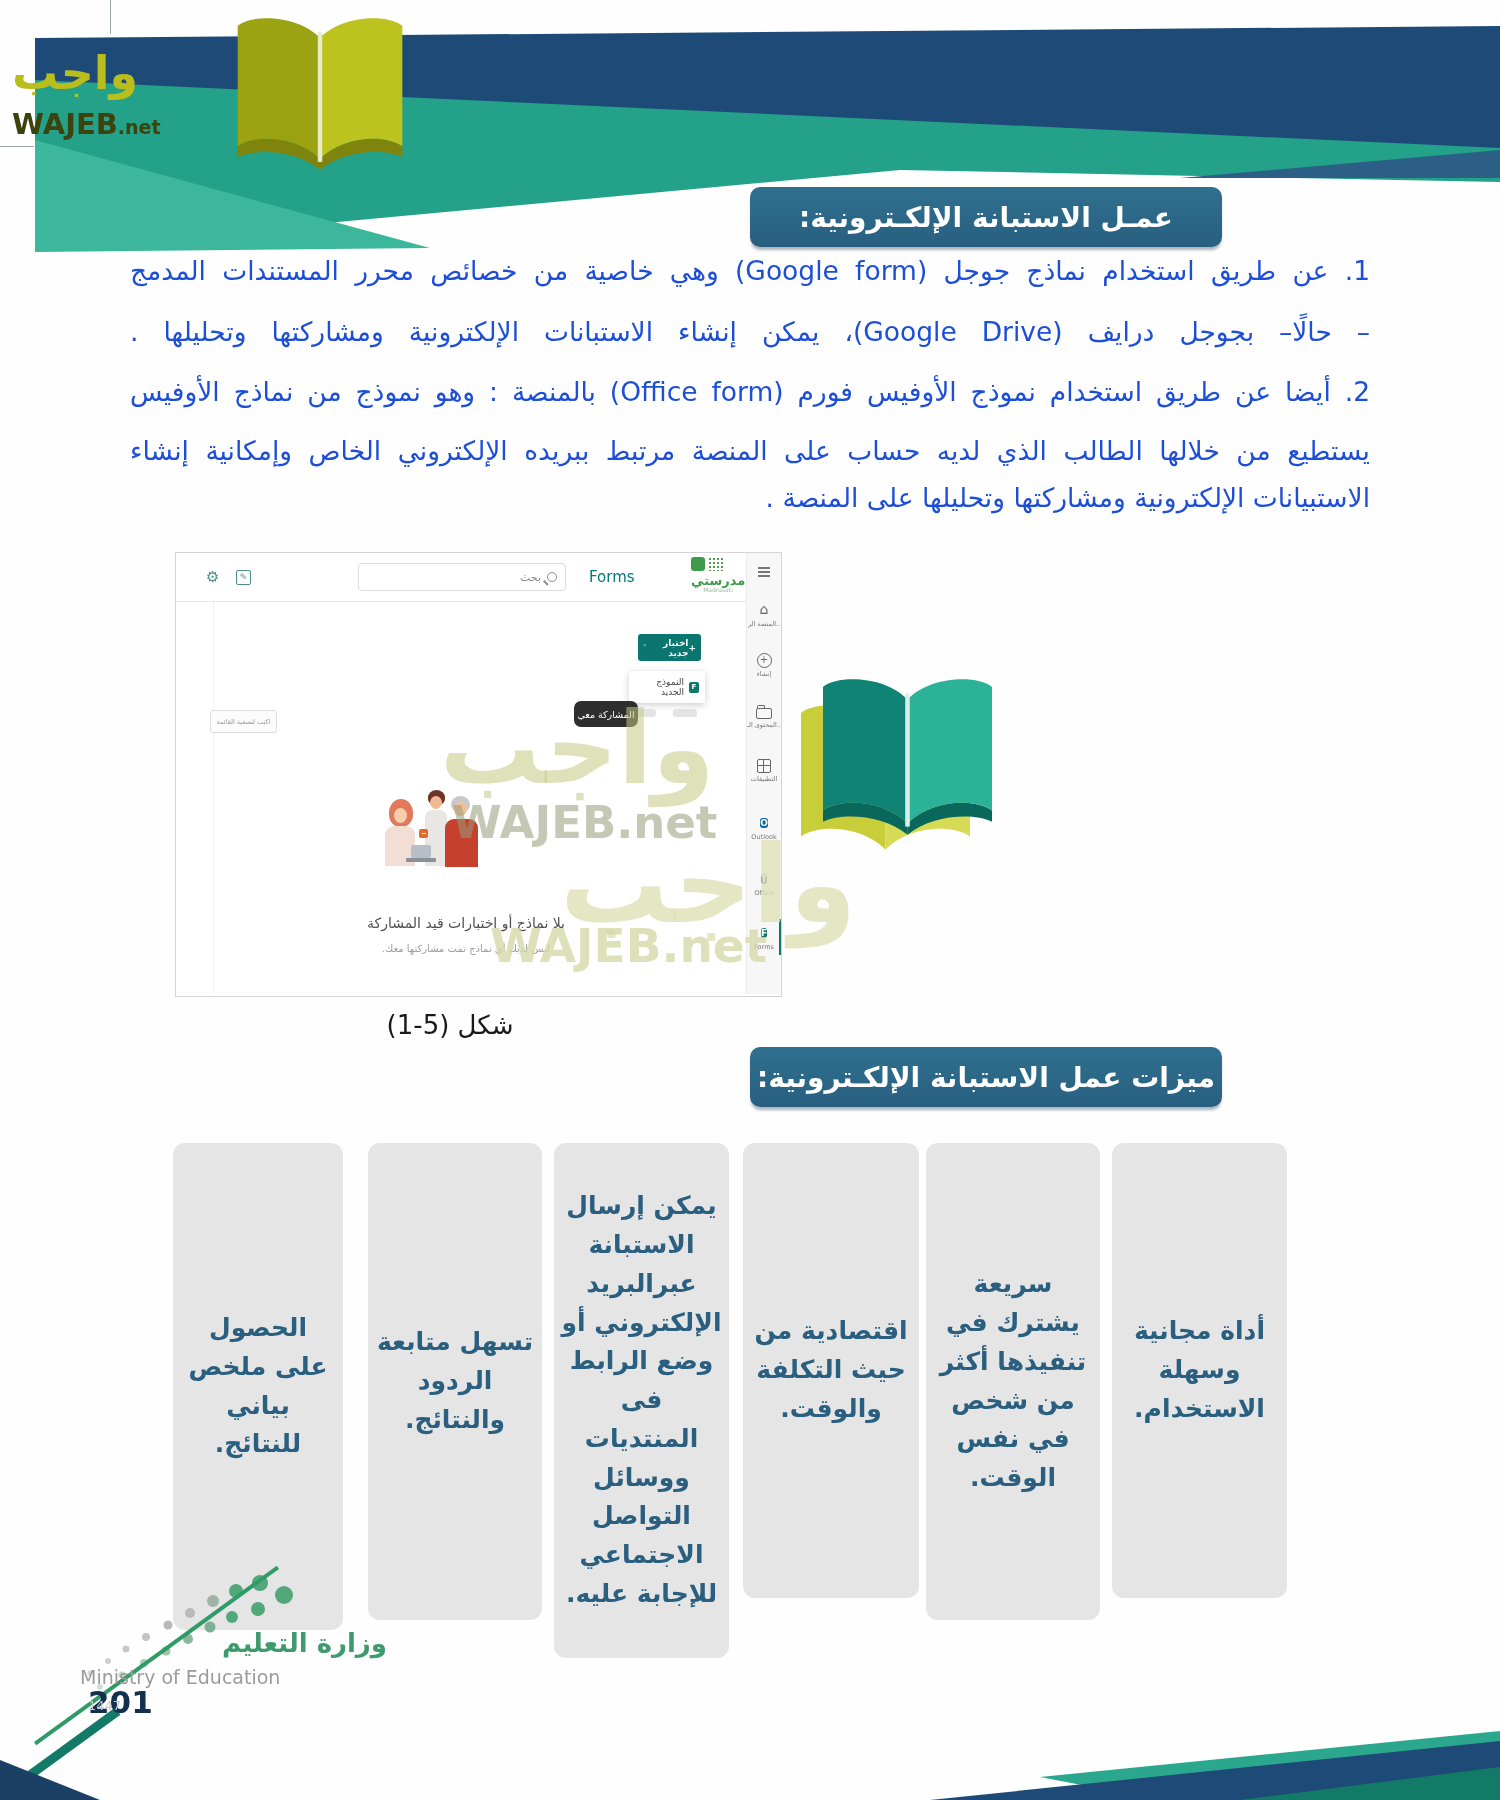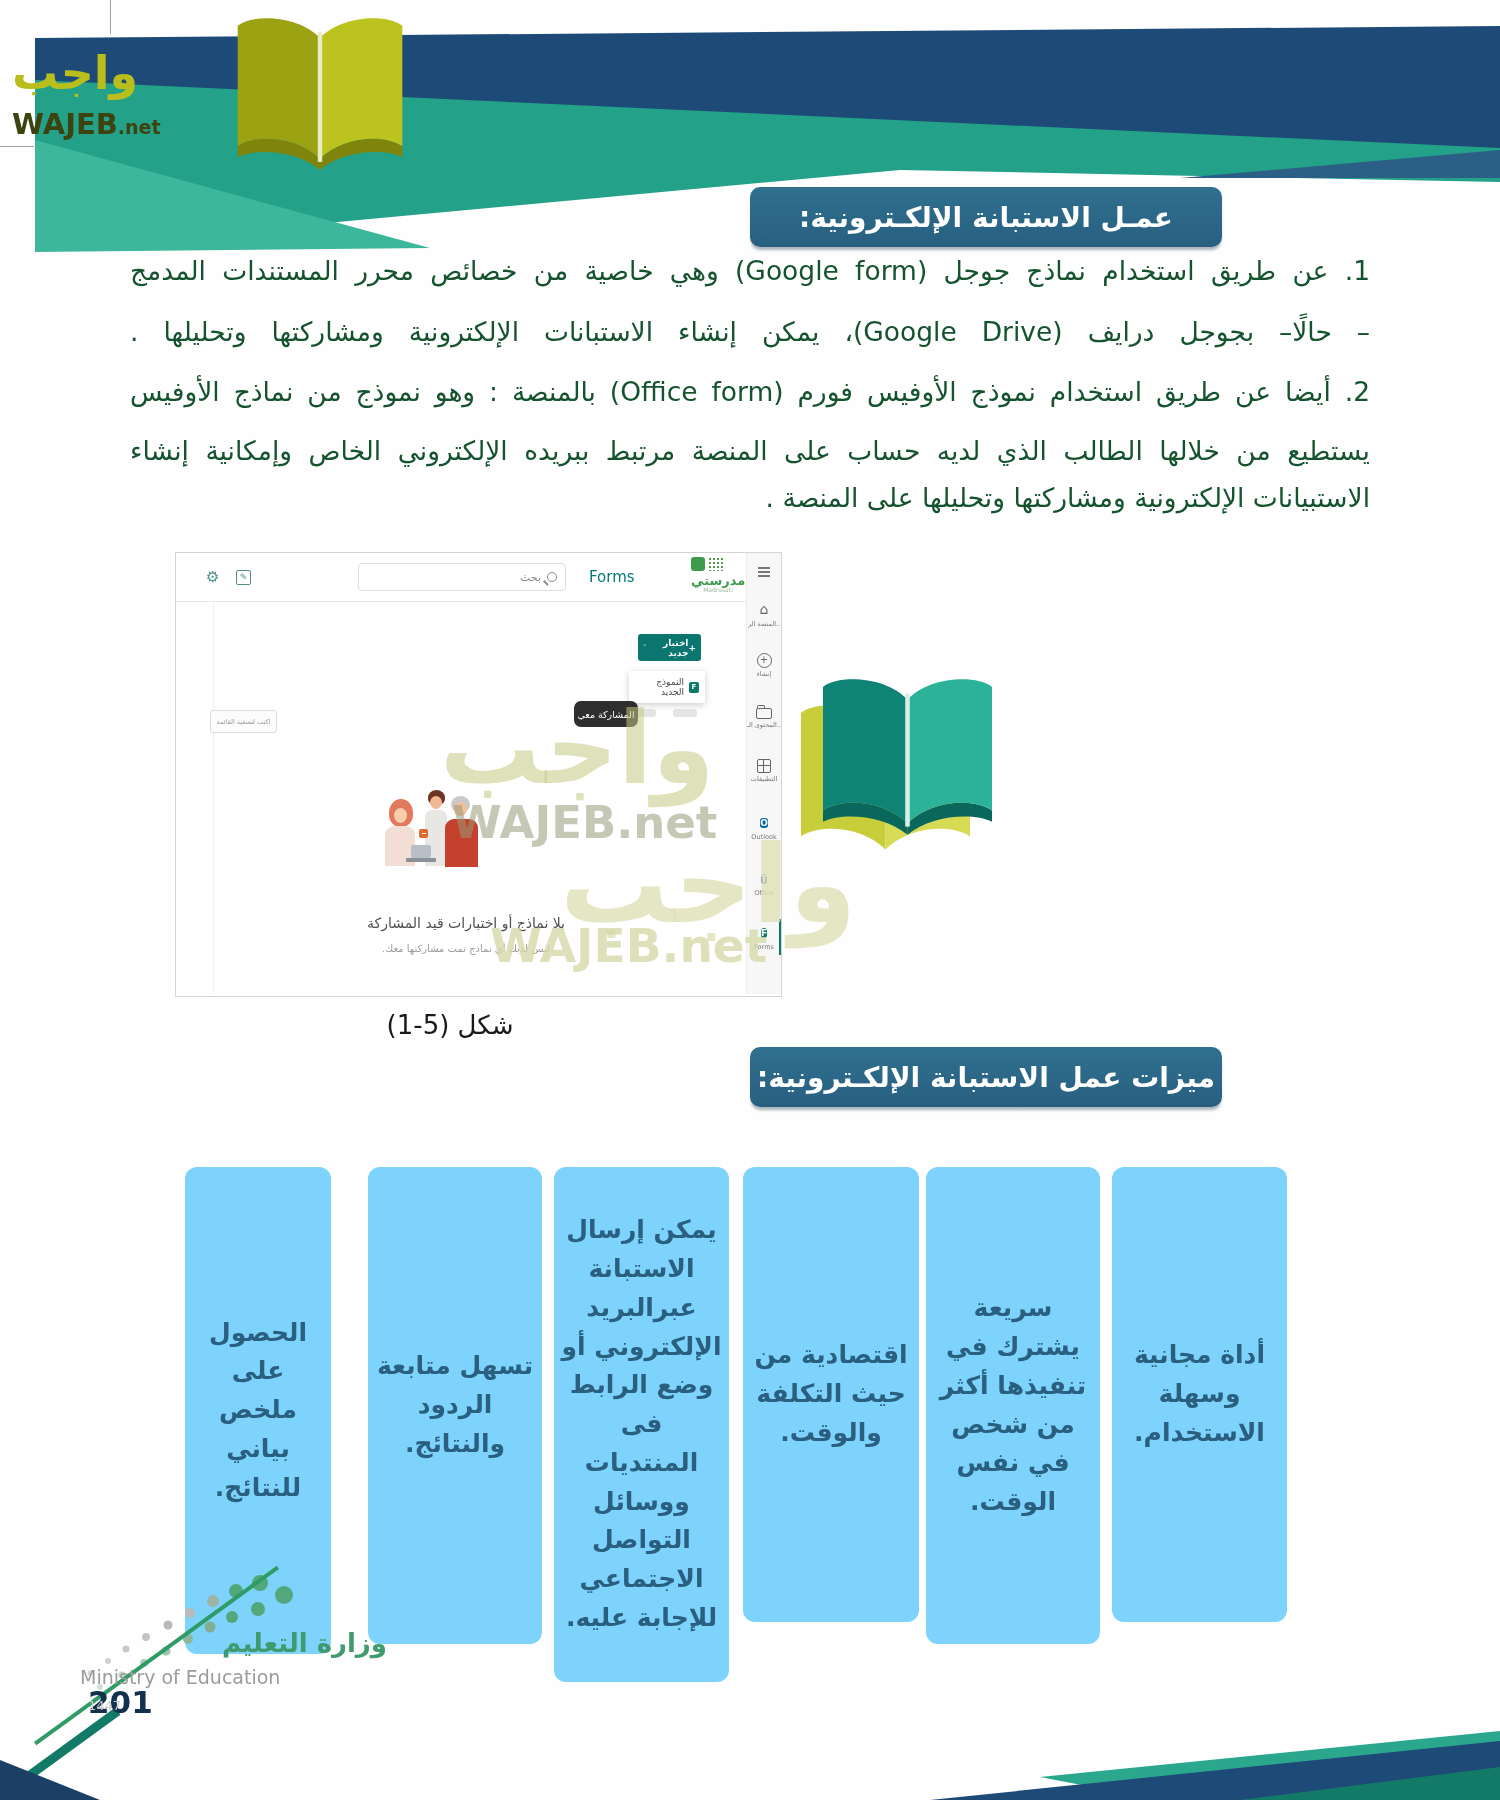--- a/index.html
+++ b/index.html
@@ -6,31 +6,31 @@
   body{font-family:"DejaVu Sans","Liberation Sans",sans-serif;background:#ffffff;}
   .page{position:relative;width:1500px;height:1800px;background:#fefefe;overflow:hidden;}
   .abs{position:absolute;}
   
   svg{display:block;}
   
   .wajeb-ar{font-size:46px;font-weight:bold;color:#b9be1c;line-height:1;}
   .wajeb-en{font-size:29px;font-weight:bold;color:#3c430f;line-height:1;}
   .wajeb-en small{font-size:19px;}
   
-  .bodyline{right:130px;width:1240px;direction:rtl;font-size:26.5px;color:#14532d;
+  .bodyline{right:130px;width:1240px;direction:rtl;font-size:26.5px;color:#1d4ed8;
             text-align:justify;text-align-last:justify;line-height:1.35;}
   .bodyline.last{text-align:right;text-align-last:right;}
   
   .titlebox{left:750px;width:472px;height:60px;background:linear-gradient(#30708f,#285f80);
             border-radius:10px;box-shadow:0 4px 3px -1px rgba(15,40,60,.35);
             display:flex;align-items:center;justify-content:center;}
   .titlebox span{color:#fff;font-weight:bold;font-size:28px;direction:rtl;}
   
-  .feature{background:#7dd3fc;border-radius:12px;display:flex;align-items:center;justify-content:center;
-           padding:0 7px;box-sizing:border-box;margin-top:24px;}
+  .feature{background:#e5e5e5;border-radius:12px;display:flex;align-items:center;justify-content:center;
+           padding:0 7px;box-sizing:border-box;}
   .feature span{direction:rtl;text-align:center;font-weight:bold;font-size:25px;line-height:1.55;color:#2a5f80;}
   
   .figure{left:175px;top:552px;width:605px;height:443px;background:#fff;border:1px solid #d5d5d5;z-index:2;}
   .fig-topbar{left:0;top:0;width:570px;height:48px;border-bottom:1px solid #e8e8e8;background:#fff;}
   .searchbox{left:182px;top:10px;width:208px;height:28px;border:1px solid #ddd;border-radius:4px;background:#fff;
              display:flex;align-items:center;justify-content:flex-end;gap:6px;padding:0 8px;box-sizing:border-box;}
   .searchbox .txt{color:#8a8a8a;font-size:11px;}
   .mag{width:8px;height:8px;border:1.5px solid #8a8a8a;border-radius:50%;position:relative;}
   .mag::after{content:"";position:absolute;width:6px;height:1.5px;background:#8a8a8a;left:-5px;top:9px;transform:rotate(45deg);}
   .formslabel{color:#03787c;font-size:15px;}
@@ -246,21 +246,21 @@
   </div>
   <div class="abs feature" style="left:926px;top:1143px;width:174px;height:477px;">
     <span>سريعة يشترك في تنفيذها أكثر من شخص في نفس الوقت.</span>
   </div>
   <div class="abs feature" style="left:554px;top:1143px;width:175px;height:515px;">
     <span>يمكن إرسال الاستبانة عبرالبريد الإلكتروني أو وضع الرابط فى المنتديات ووسائل التواصل الاجتماعي للإجابة عليه.</span>
   </div>
   <div class="abs feature" style="left:368px;top:1143px;width:174px;height:477px;">
     <span>تسهل متابعة الردود والنتائج.</span>
   </div>
-  <div class="abs feature" style="left:185px;top:1143px;width:146px;height:487px;">
+  <div class="abs feature" style="left:173px;top:1143px;width:170px;height:487px;">
     <span>الحصول على ملخص بياني للنتائج.</span>
   </div>
 
   <svg class="abs" style="left:70px;top:1565px;z-index:2;" width="240" height="135">
     <circle cx="190" cy="18" r="8" fill="#52a77b"></circle>
       <circle cx="214" cy="30" r="9" fill="#52a77b"></circle>
     <circle cx="166" cy="26" r="7" fill="#52a77b"></circle>
       <circle cx="143" cy="36" r="6" fill="#9fb3a6"></circle>
     <circle cx="188" cy="44" r="7" fill="#52a77b"></circle>
       <circle cx="120" cy="48" r="5" fill="#b9b9b9"></circle>

